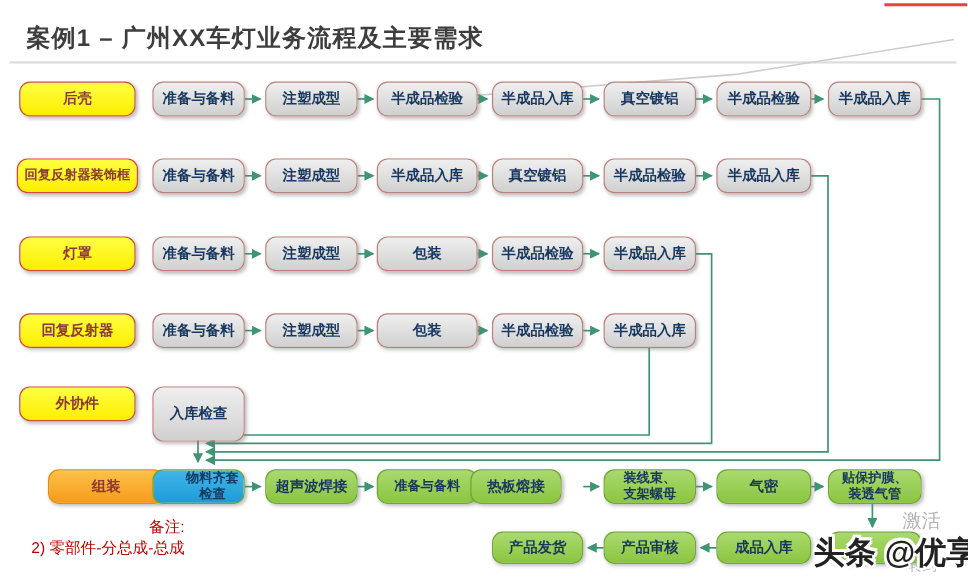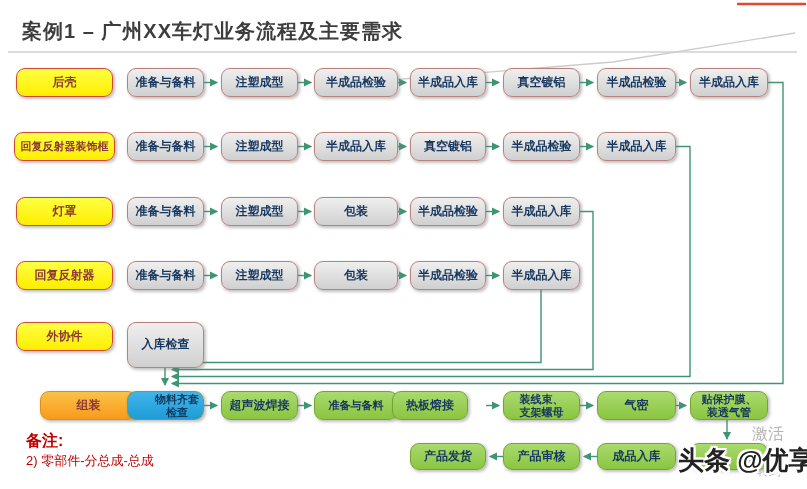--- a/index.html
+++ b/index.html
@@ -18,21 +18,21 @@
     box-shadow:1.5px 1.5px 3px rgba(120,120,120,.45);z-index:2;padding:0 1px;font-family:Liberation Serif, serif;
   }
   .gray  {background:linear-gradient(180deg,#efefef,#d0d0d0);border:1.6px solid #b9827c;color:#17375e;}
   .yellow{background:linear-gradient(180deg,#ffff42,#fdee00);border:1.6px solid #d04a3a;color:#8c3838;}
   .green {background:linear-gradient(180deg,#a9da6e,#8bc540);border:1.6px solid #73a533;color:#17375e;}
   .blue  {background:linear-gradient(180deg,#41b5e9,#1e9bd7);border:1.6px solid #73a533;color:#123a5e;padding-left:24px;}
   .orange{background:linear-gradient(180deg,#fcc148,#f79b1c);border:1.6px solid #df8e14;color:#8c3838;margin-left:24px;}
   .small{font-size:11px;}
   svg.wires{position:absolute;left:0;top:0;z-index:1;}
   .notes{position:absolute;left:26px;top:430px;color:#c00000;font-size:13px;line-height:1.38;z-index:2;}
-  .notes .nh{font-weight:bold;font-size:16px;}
+  .notes .nh{font-weight:normal;font-size:13px;text-align:right;}
   .wm-toutiao{
     position:absolute;left:678px;top:443px;width:129px;overflow:hidden;z-index:6;
     font-size:26px;font-weight:bold;color:#222;white-space:nowrap;
     text-shadow:-2px -2px 0 #fff,2px -2px 0 #fff,-2px 2px 0 #fff,2px 2px 0 #fff,0 2px 0 #fff,0 -2px 0 #fff,2px 0 0 #fff,-2px 0 0 #fff;
   }
   .wm-activate1{position:absolute;left:752px;top:424px;font-size:16px;color:#b3b3b3;z-index:5;white-space:nowrap;}
   .wm-activate2{position:absolute;left:757px;top:463px;font-size:12px;color:#b9b9b9;z-index:5;white-space:nowrap;}
 </style>
 </head>
 <body>

